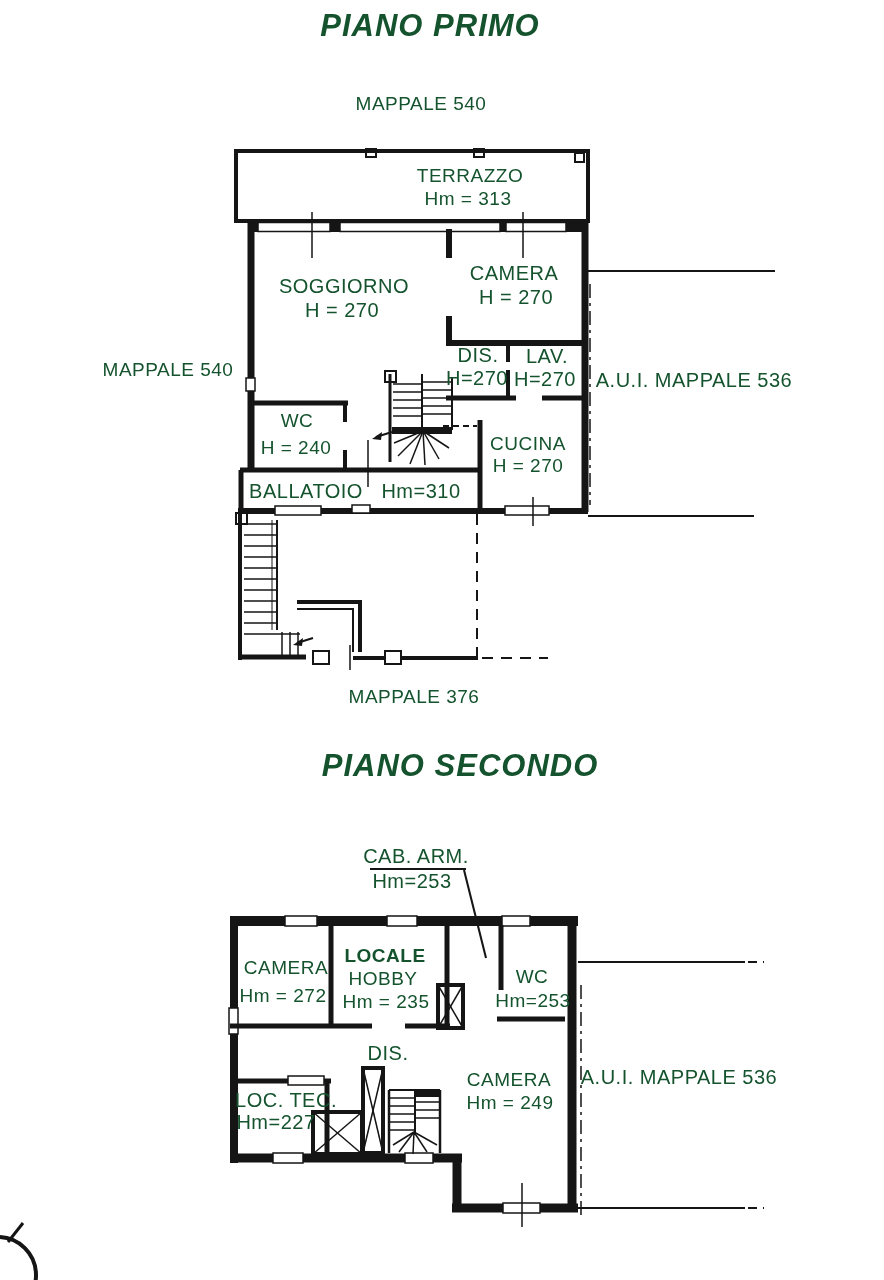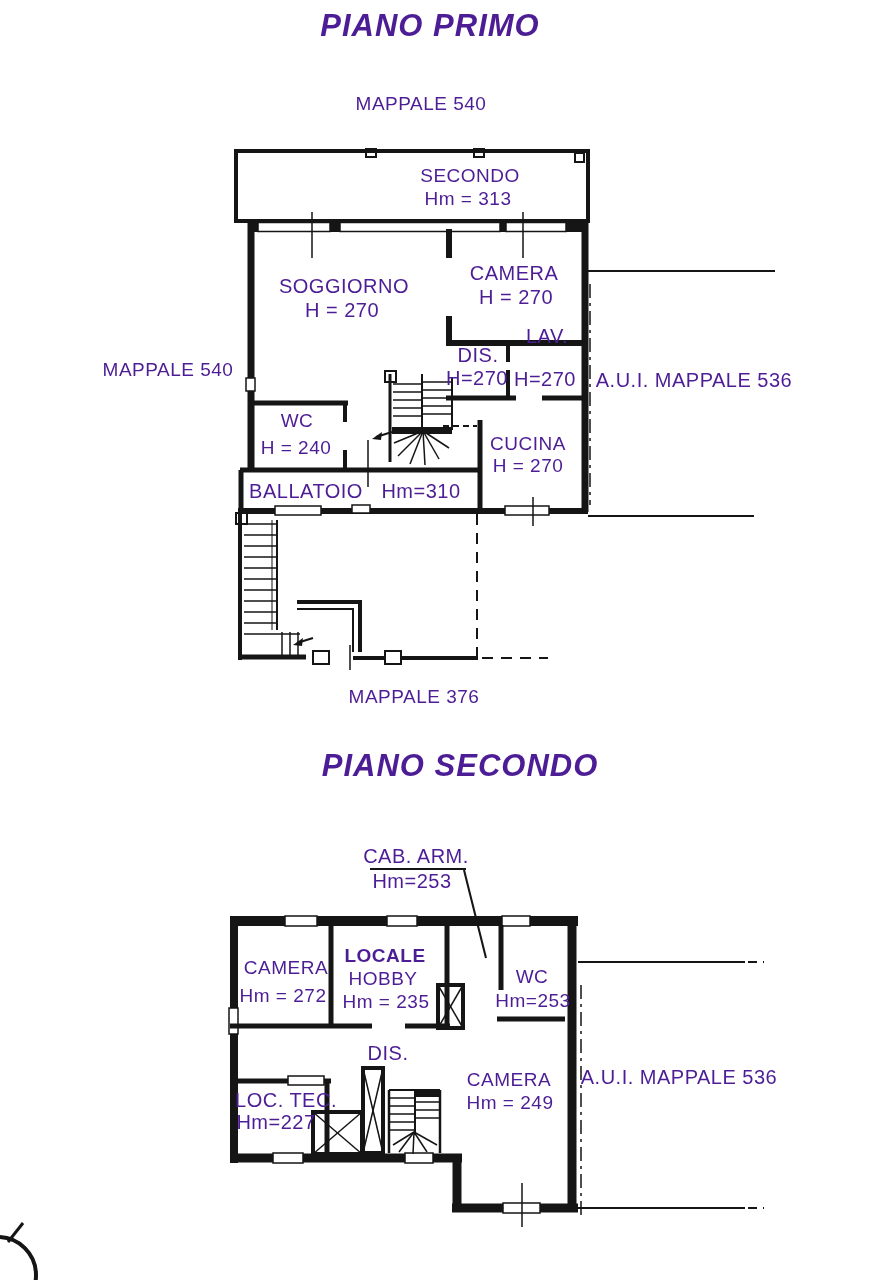--- a/index.html
+++ b/index.html
@@ -1,20 +1,20 @@
 <!DOCTYPE html>
 <html><head>
 <meta charset="utf-8">
 <style>
   html,body{margin:0;padding:0;background:#fff;}
   #page{position:relative;width:884px;height:1280px;background:#fff;overflow:hidden;
         font-family:"Liberation Sans",sans-serif;color:#141414;}
   svg{position:absolute;left:0;top:0;}
   .lbl{position:absolute;transform:translate(-50%,-50%);white-space:nowrap;
-       color:#4c1d95;font-size:19px;letter-spacing:.5px;}
+       color:#14532d;font-size:19px;letter-spacing:.5px;}
   .sm{font-size:20px;}
   .md{font-size:20px;}
   .title{font-size:31px;font-weight:bold;font-style:italic;letter-spacing:1px;}
 </style>
 </head>
 <body>
 
 <div id="page">
 
   <svg width="884" height="1280" viewBox="0 0 884 1280">
@@ -211,33 +211,33 @@
 
     <g stroke="#151515" fill="none">
       <circle cx="-2" cy="1275" r="38" stroke-width="4"></circle>
       <line x1="8" y1="1242" x2="23" y2="1223" stroke-width="3"></line>
     </g>
   </svg>
 
   <div class="lbl title" style="left:430px;top:26px;">PIANO PRIMO</div>
   <div class="lbl" style="left:421px;top:104px;">MAPPALE 540</div>
 
-  <div class="lbl" style="left:470px;top:176px;">SECONDO</div>
+  <div class="lbl" style="left:470px;top:176px;">TERRAZZO</div>
   <div class="lbl" style="left:468px;top:199px;">Hm = 313</div>
 
   <div class="lbl md" style="left:344px;top:286px;">SOGGIORNO</div>
   <div class="lbl md" style="left:342px;top:310px;">H = 270</div>
 
   <div class="lbl md" style="left:514px;top:273px;">CAMERA</div>
   <div class="lbl md" style="left:516px;top:297px;">H = 270</div>
 
   <div class="lbl sm" style="left:478px;top:355px;">DIS.</div>
   <div class="lbl sm" style="left:477px;top:378px;">H=270</div>
 
-  <div class="lbl sm" style="left:547px;top:336px;">LAV.</div>
+  <div class="lbl sm" style="left:547px;top:356px;">LAV.</div>
   <div class="lbl sm" style="left:545px;top:379px;">H=270</div>
 
   <div class="lbl" style="left:297px;top:421px;">WC</div>
   <div class="lbl" style="left:296px;top:448px;">H = 240</div>
 
   <div class="lbl" style="left:528px;top:444px;">CUCINA</div>
   <div class="lbl" style="left:528px;top:466px;">H = 270</div>
 
   <div class="lbl md" style="left:306px;top:491px;">BALLATOIO</div>
   <div class="lbl md" style="left:421px;top:491px;">Hm=310</div>

